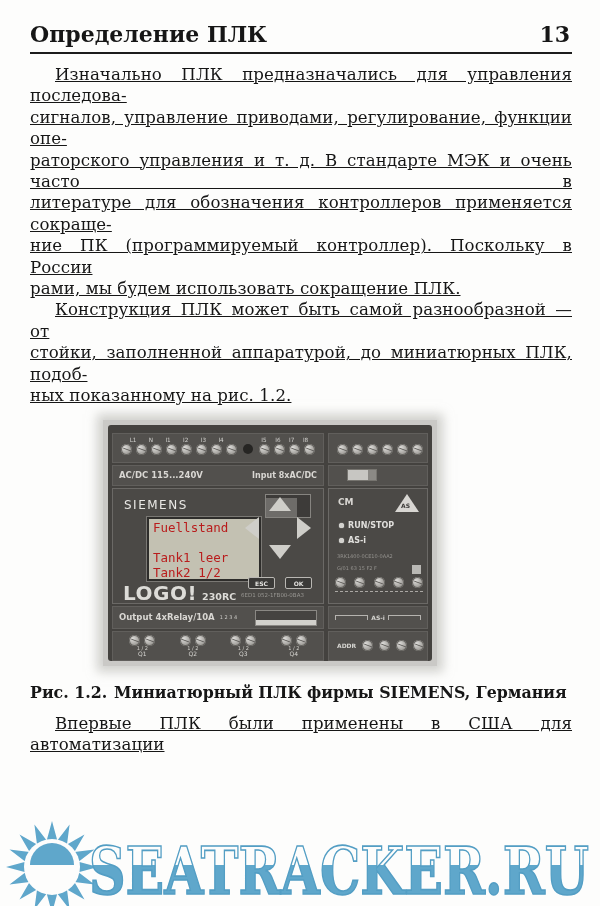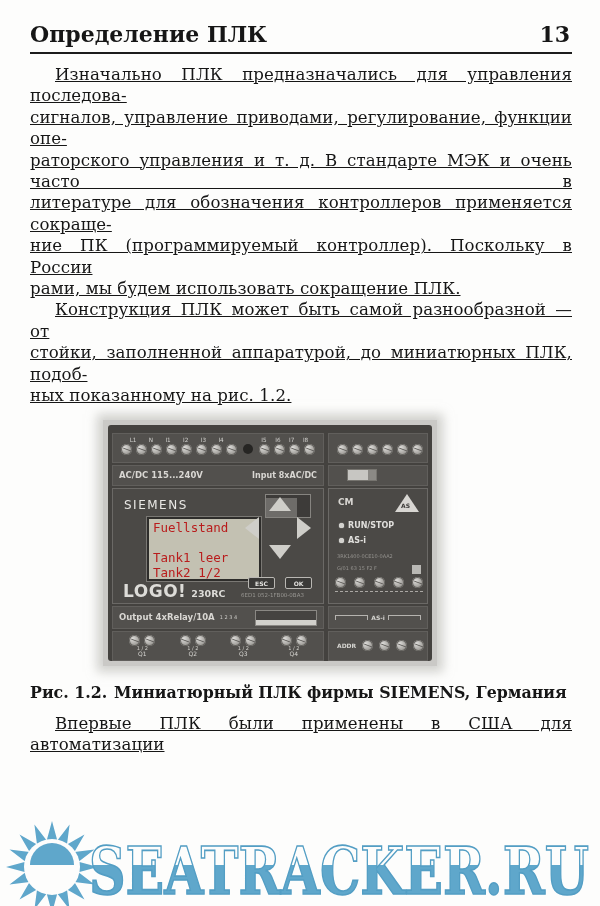--- a/index.html
+++ b/index.html
@@ -62,21 +62,21 @@
   .tri-up    { left:24px; top:0;    border-left:11px solid transparent; border-right:11px solid transparent; border-bottom:14px solid #cfcec9; }
   .tri-down  { left:24px; top:48px; border-left:11px solid transparent; border-right:11px solid transparent; border-top:14px solid #cfcec9; }
   .tri-left  { left:0;   top:20px;  border-top:11px solid transparent; border-bottom:11px solid transparent; border-right:14px solid #cfcec9; }
   .tri-right { left:52px; top:20px; border-top:11px solid transparent; border-bottom:11px solid transparent; border-left:14px solid #cfcec9; }
   .keybtn { position:absolute; top:88px; width:27px; height:12px; background:#3b3a38;
             border:1px solid #b9b7b3; border-radius:2px; color:#e2e1de;
             font-size:6px; font-weight:bold; text-align:center; line-height:11px; }
   .esc { left:135px; } .ok { left:172px; }
   .pn-main { position:absolute; left:128px; top:103px; font-size:5.5px; color:#989692; white-space:nowrap;}
   .logo-model { position:absolute; left:10px; top:92px; color:#dddcd8; }
-  .logo-model .big { font-size:17px; font-weight:bold; letter-spacing:.5px;}
+  .logo-model .big { font-size:20px; font-weight:bold; letter-spacing:.5px;}
   .logo-model .small { font-size:9.5px; font-weight:bold; margin-left:5px;}
   .outtext { font-size:8.5px; }
   .outnums { font-size:5px; color:#c9c8c4; line-height:5px; margin-left:5px;}
   .outwin { position:absolute; left:142px; top:3px; width:62px; height:16px;
             background:#d2d1cc; box-shadow:inset 0 9px 0 0 #454341; border:1px solid #8a8884;}
   .qgroup { display:flex; flex-direction:column; align-items:center; }
   .qscrews { display:flex; gap:4px; }
   .qpins { font-size:5px; color:#cfcec9; line-height:5px; }
   .qlab { font-size:6px; color:#d6d5d1; line-height:6px; }
   .cm-slider { width:30px; height:12px; background:#c7c6c2; margin-left:12px;

